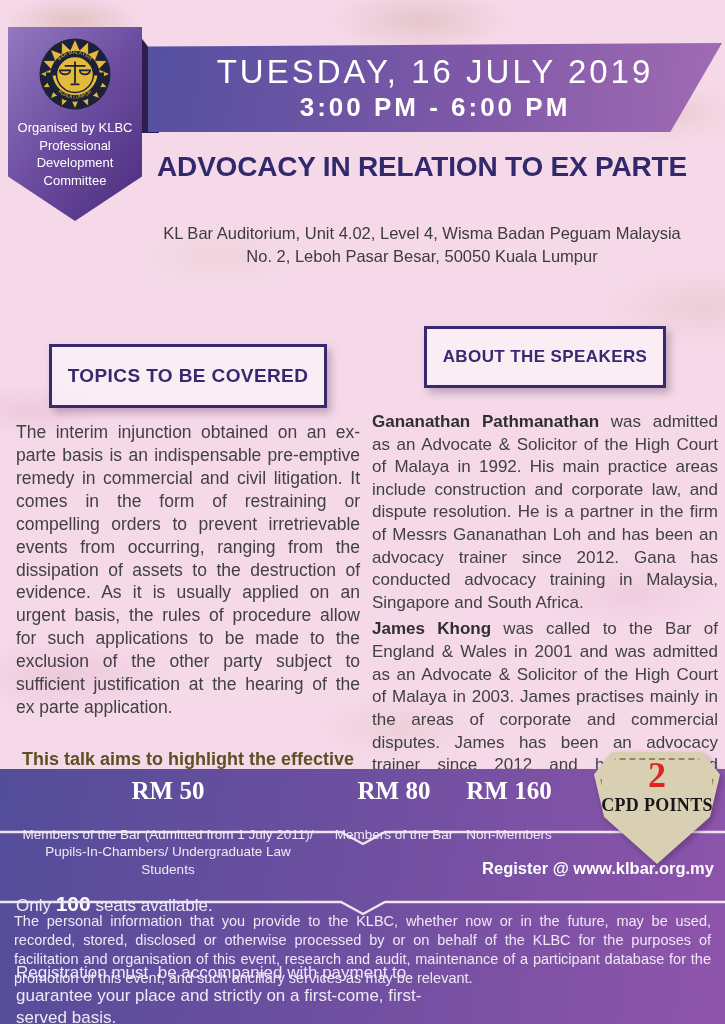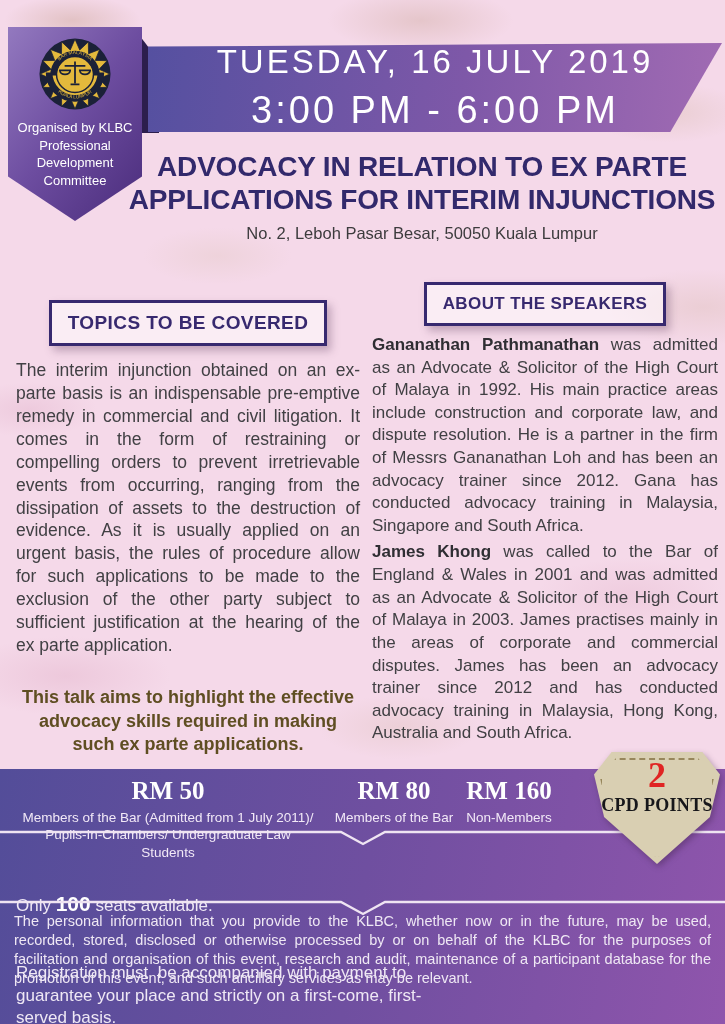--- a/index.html
+++ b/index.html
@@ -16,25 +16,25 @@
       radial-gradient(ellipse 170px 64px at 9% 66%,  rgba(229,184,206,.5),  transparent 62%),
       radial-gradient(ellipse 150px 58px at 87% 58%, rgba(233,192,212,.5),  transparent 62%),
       radial-gradient(ellipse 130px 52px at 55% 71%, rgba(214,182,170,.28), transparent 62%),
       radial-gradient(ellipse 120px 46px at 30% 25%, rgba(222,196,186,.3),  transparent 62%);
   }
   
   .banner{
     position:absolute; left:148px; top:43px; width:574px; height:89px; z-index:2;
     background:linear-gradient(95deg,#5550a0 0%, #7e58a8 55%, #a16bb3 100%);
     clip-path:polygon(0 4%, 100% 0, 91% 100%, 0 100%);
-    display:flex; flex-direction:column; justify-content:space-between; align-items:center; gap:1px;
+    display:flex; flex-direction:column; justify-content:center; align-items:center; gap:1px;
     color:#fff;
   }
   .banner .date{ font-size:33px; letter-spacing:3px; font-weight:400; }
-  .banner .time{ font-size:38px; letter-spacing:3px; font-weight:400; }
+  .banner .time{ font-size:26px; letter-spacing:3px; font-weight:700; }
   .ribbon-fold{
     position:absolute; left:133px; top:27px; width:26px; height:106px; z-index:1;
     background:#2c1e4d; clip-path:polygon(0 0,100% 32%,100% 100%,0 100%);
   }
   .ribbon{
     position:absolute; left:8px; top:27px; width:134px; height:194px; z-index:3;
     background:linear-gradient(128deg,#9379bf 0%, #6d4da0 48%, #4a2c7b 100%);
     clip-path:polygon(0 0,100% 0,100% 77%,50% 100%,0 77%);
     display:flex; flex-direction:column; align-items:center; padding-top:10px;
   }
@@ -48,39 +48,40 @@
   .venue{
     position:absolute; left:125px; top:222px; width:594px; text-align:center;
     color:#3c3b3d; font-size:16.5px; line-height:1.4;
   }
   
   .col-left { position:absolute; left:16px;  top:300px; width:344px; }
   .col-right{ position:absolute; left:372px; top:282px; width:346px; }
   .box-wrap{ text-align:center; }
   .head-box{
     display:inline-block; border:3px solid #37296f; background:rgba(255,255,255,.52);
-    color:#37296f; font-weight:bold; letter-spacing:.4px; padding:9px 16px;
+    color:#37296f; font-weight:bold; letter-spacing:.4px; padding:18px 16px;
     box-shadow:4px 5px 8px rgba(96,62,96,.35);
+    margin-top:44px;
   }
   .col-left  .head-box{ font-size:19px; }
   .col-right .head-box{ font-size:17px; }
   .body-text{ margin-top:13px; text-align:justify; font-size:17.5px; line-height:1.31; color:#414044; }
   .highlight{ margin-top:29px; text-align:center; font-weight:bold; font-size:18px; line-height:1.32; color:#5f4e22; }
-  .speaker-para{ margin-top:8px; text-align:justify; font-size:17px; line-height:1.33; color:#414044; }
+  .speaker-para{ margin-top:23px; text-align:justify; font-size:17px; line-height:1.33; color:#414044; }
   .speaker-para + .speaker-para{ margin-top:4px; }
   .speaker-name{ font-weight:bold; color:#2f2e33; }
   
   .bottom{
     position:absolute; left:0; top:769px; width:725px; height:255px;
     background:linear-gradient(100deg,#534d99 0%, #6f4fa0 50%, #8f55ac 100%);
     color:#fff;
   }
   .tier{ position:absolute; text-align:center; top:8px; }
   .tier .price{ font-family:"Liberation Serif", serif; font-weight:bold; font-size:25px; color:#fff; }
-  .tier .audience{ font-size:13.5px; color:#f2e9f7; line-height:1.28; margin-top:4px; }
+  .tier .audience{ font-size:13.5px; color:#f2e9f7; line-height:1.28; margin-top:21px; }
   .tier1{ left:18px;   width:300px; }
   .tier2{ left:320px; width:148px; }
   .tier3{ left:450px; width:118px; }
   .divider{ position:absolute; left:0; width:725px; height:18px; }
   .divider-1{ top:60px; } .divider-2{ top:130px; }
   .reg-block{ position:absolute; left:16px; top:76px; width:452px; font-size:17px; line-height:1.32; color:#efe8f5; white-space:pre-wrap; }
   .seats-count{ font-weight:bold; font-size:21px; color:#fff; }
   .register{ position:absolute; left:482px; top:90px; width:232px; text-align:center; font-weight:bold; font-size:16.5px; color:#fff; }
   .terms{ position:absolute; left:14px; top:143px; width:697px; font-size:14.5px; line-height:1.3; color:#efe8f4; text-align:justify; }
   
@@ -135,23 +136,23 @@
       </text>
       <text font-size="6.5" fill="#e4b93c" font-family="Liberation Sans, sans-serif">
         <textPath href="#arcBot" startOffset="50%" text-anchor="middle">KUALA LUMPUR</textPath>
       </text>
     </svg>
     <div class="organiser">Organised by KLBC Professional Development Committee</div>
   </div>
 
   <div class="title">
     <div>ADVOCACY IN RELATION TO EX PARTE</div>
-    <div>APPLICATIONS FOR INTERIM INJUNCTIONS</div>
   </div>
   <div class="venue">
+    <div>KL Bar Auditorium, Unit 4.02, Level 4, Wisma Badan Peguam Malaysia</div>
     <div>No. 2, Leboh Pasar Besar,  50050 Kuala Lumpur</div>
   </div>
 
   <div class="col-left">
     <div class="box-wrap">
       <div class="head-box">TOPICS TO BE COVERED</div>
     </div>
     <p class="body-text">The interim injunction obtained on an ex-parte basis is an indispensable pre-emptive remedy in commercial and civil litigation. It comes in the form of restraining or compelling orders to prevent irretrievable events from occurring, ranging from the dissipation of assets to the destruction of evidence. As it is usually applied on an urgent basis, the rules of procedure allow for such applications to be made to the exclusion of the other party subject to sufficient justification at the hearing of the ex parte application.</p>
     <p class="highlight">This talk aims to highlight the effective advocacy skills required in making such ex parte applications.</p>
   </div>
@@ -180,20 +181,21 @@
     </div>
 
     <svg class="divider divider-1" viewBox="0 0 725 18">
       <path d="M0 3 H341 L363 15 L385 3 H725" stroke="#efe4f2" stroke-width="2.4" fill="none"></path>
     </svg>
 
     <div class="reg-block">
       <div><span>Only </span><span class="seats-count">100</span><span> seats available.</span></div>
       <div>Registration must  be accompanied with payment to guarantee your place and strictly on a first-come, first-served basis.</div>
     </div>
+    <div class="register">Register @ www.klbar.org.my</div>
 
     <svg class="divider divider-2" viewBox="0 0 725 18">
       <path d="M0 3 H341 L363 15 L385 3 H725" stroke="#efe4f2" stroke-width="2.4" fill="none"></path>
     </svg>
 
     <div class="terms">
       <div>The personal information that you provide to the KLBC, whether now or in the future, may be used, recorded, stored, disclosed or otherwise processed by or on behalf of the KLBC for the purposes of facilitation and organisation of this event, research and audit, maintenance of a participant database for the promotion of this event, and such ancillary services as may be relevant.</div>
     </div>
   </div>
 

